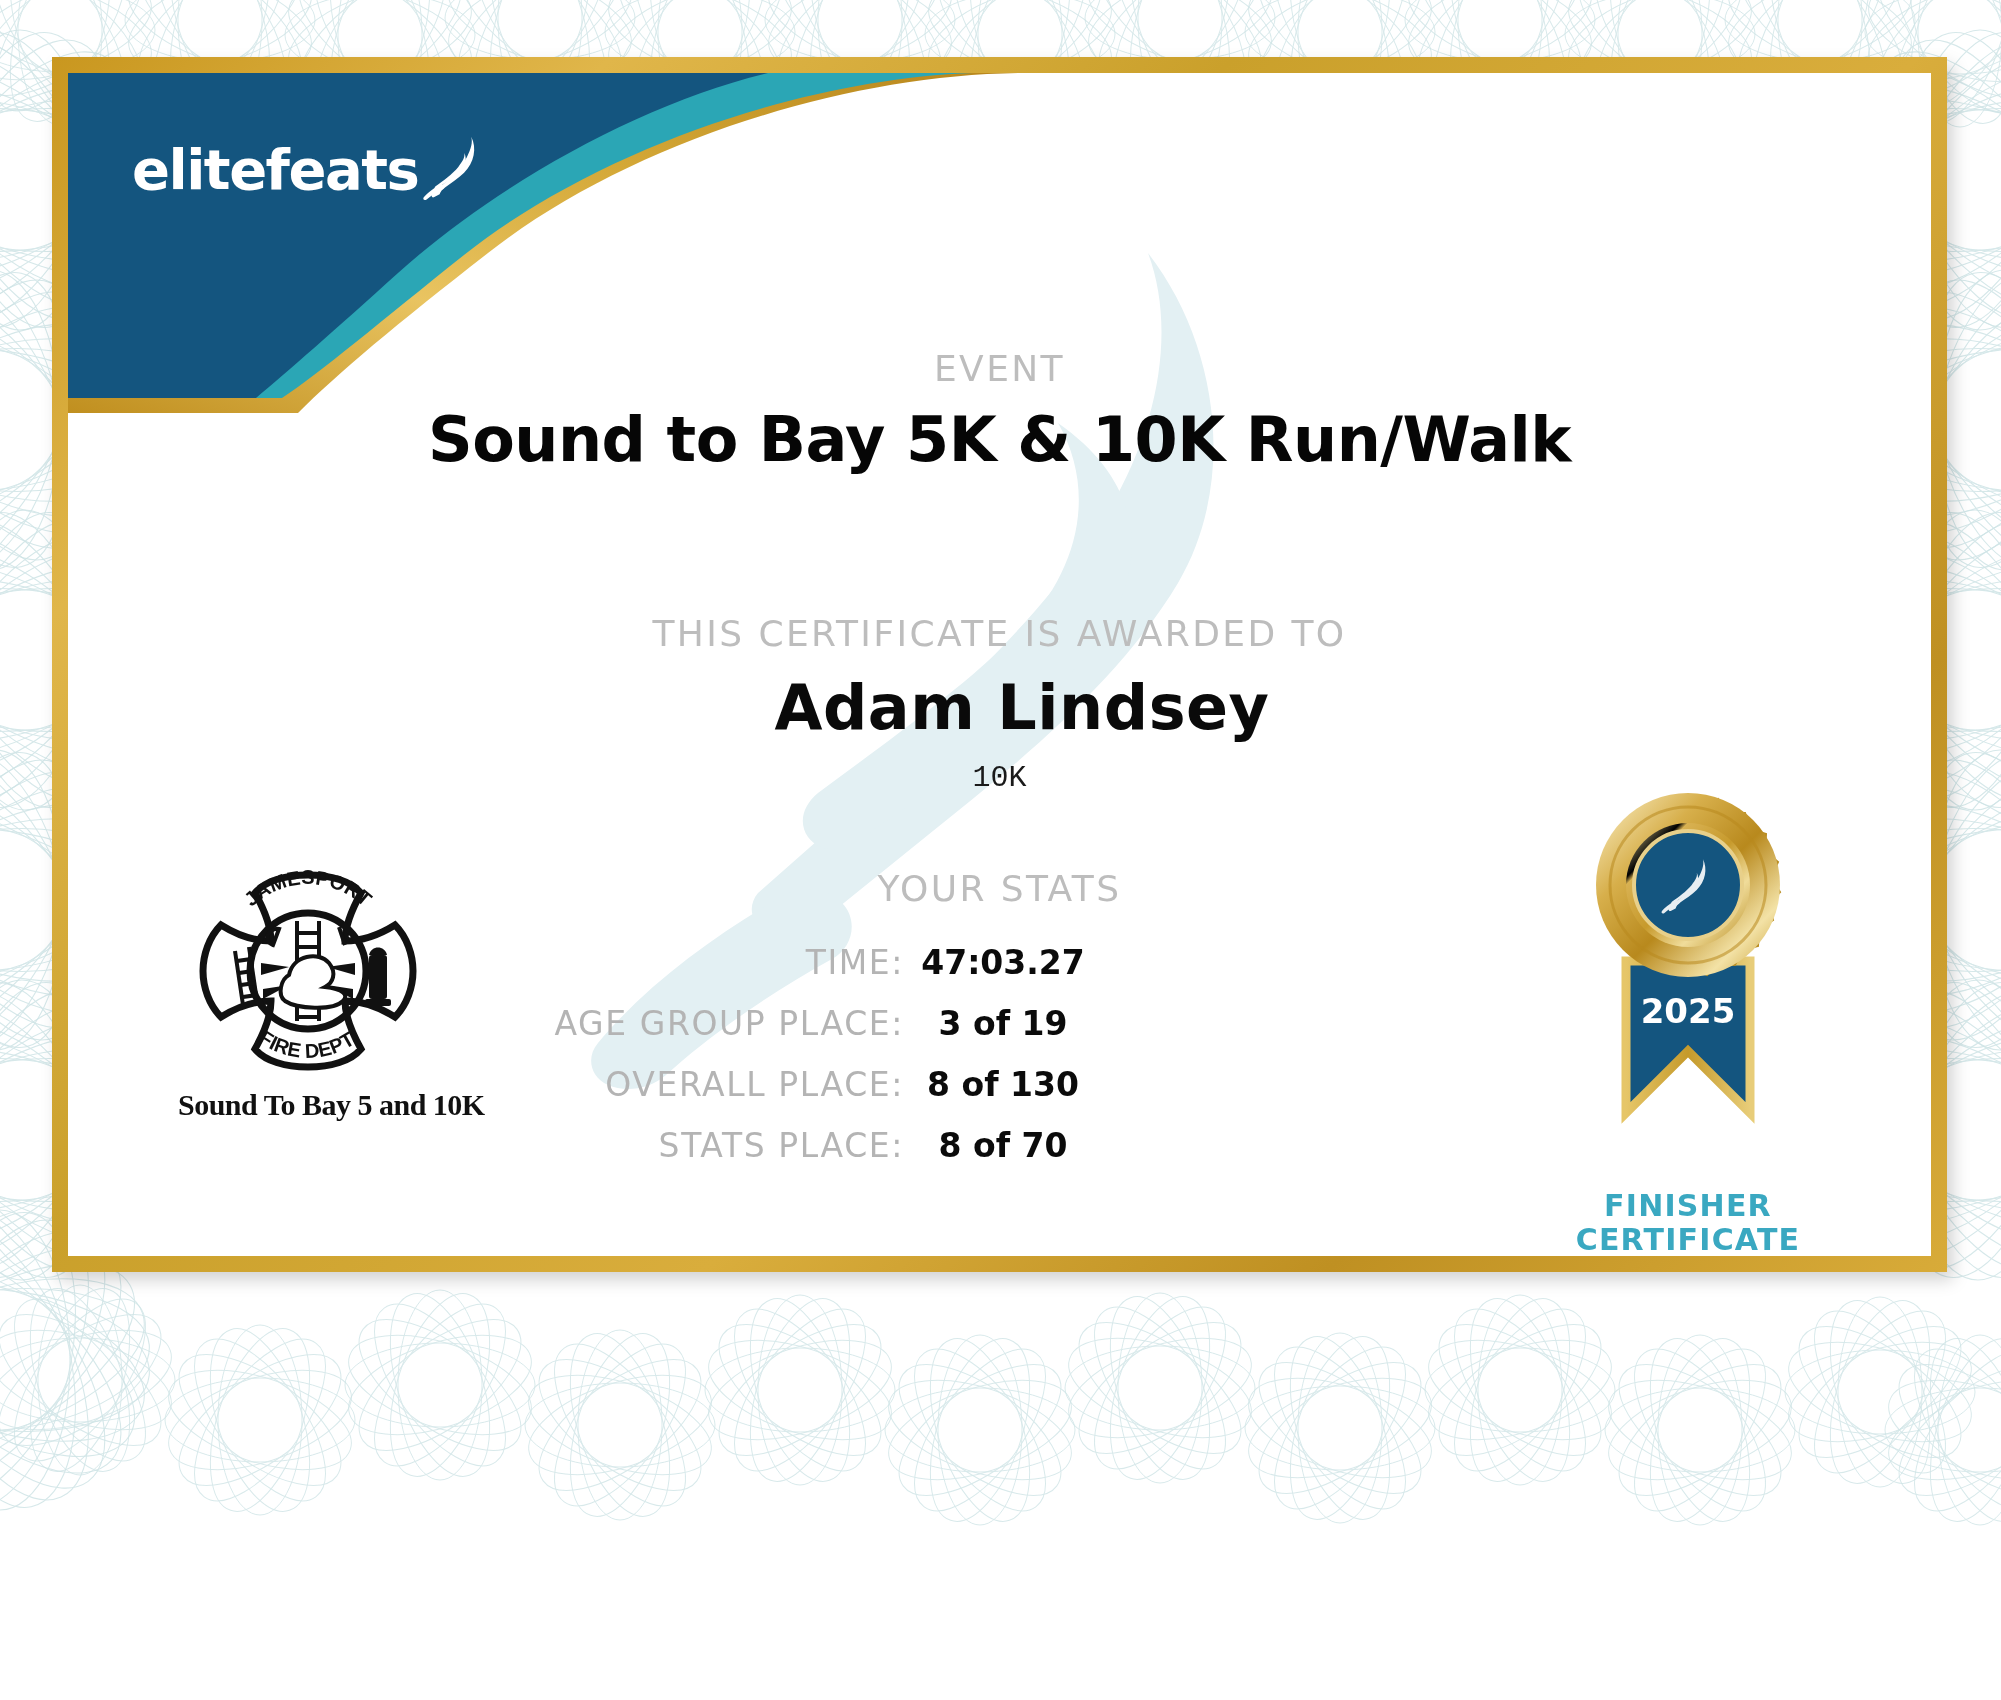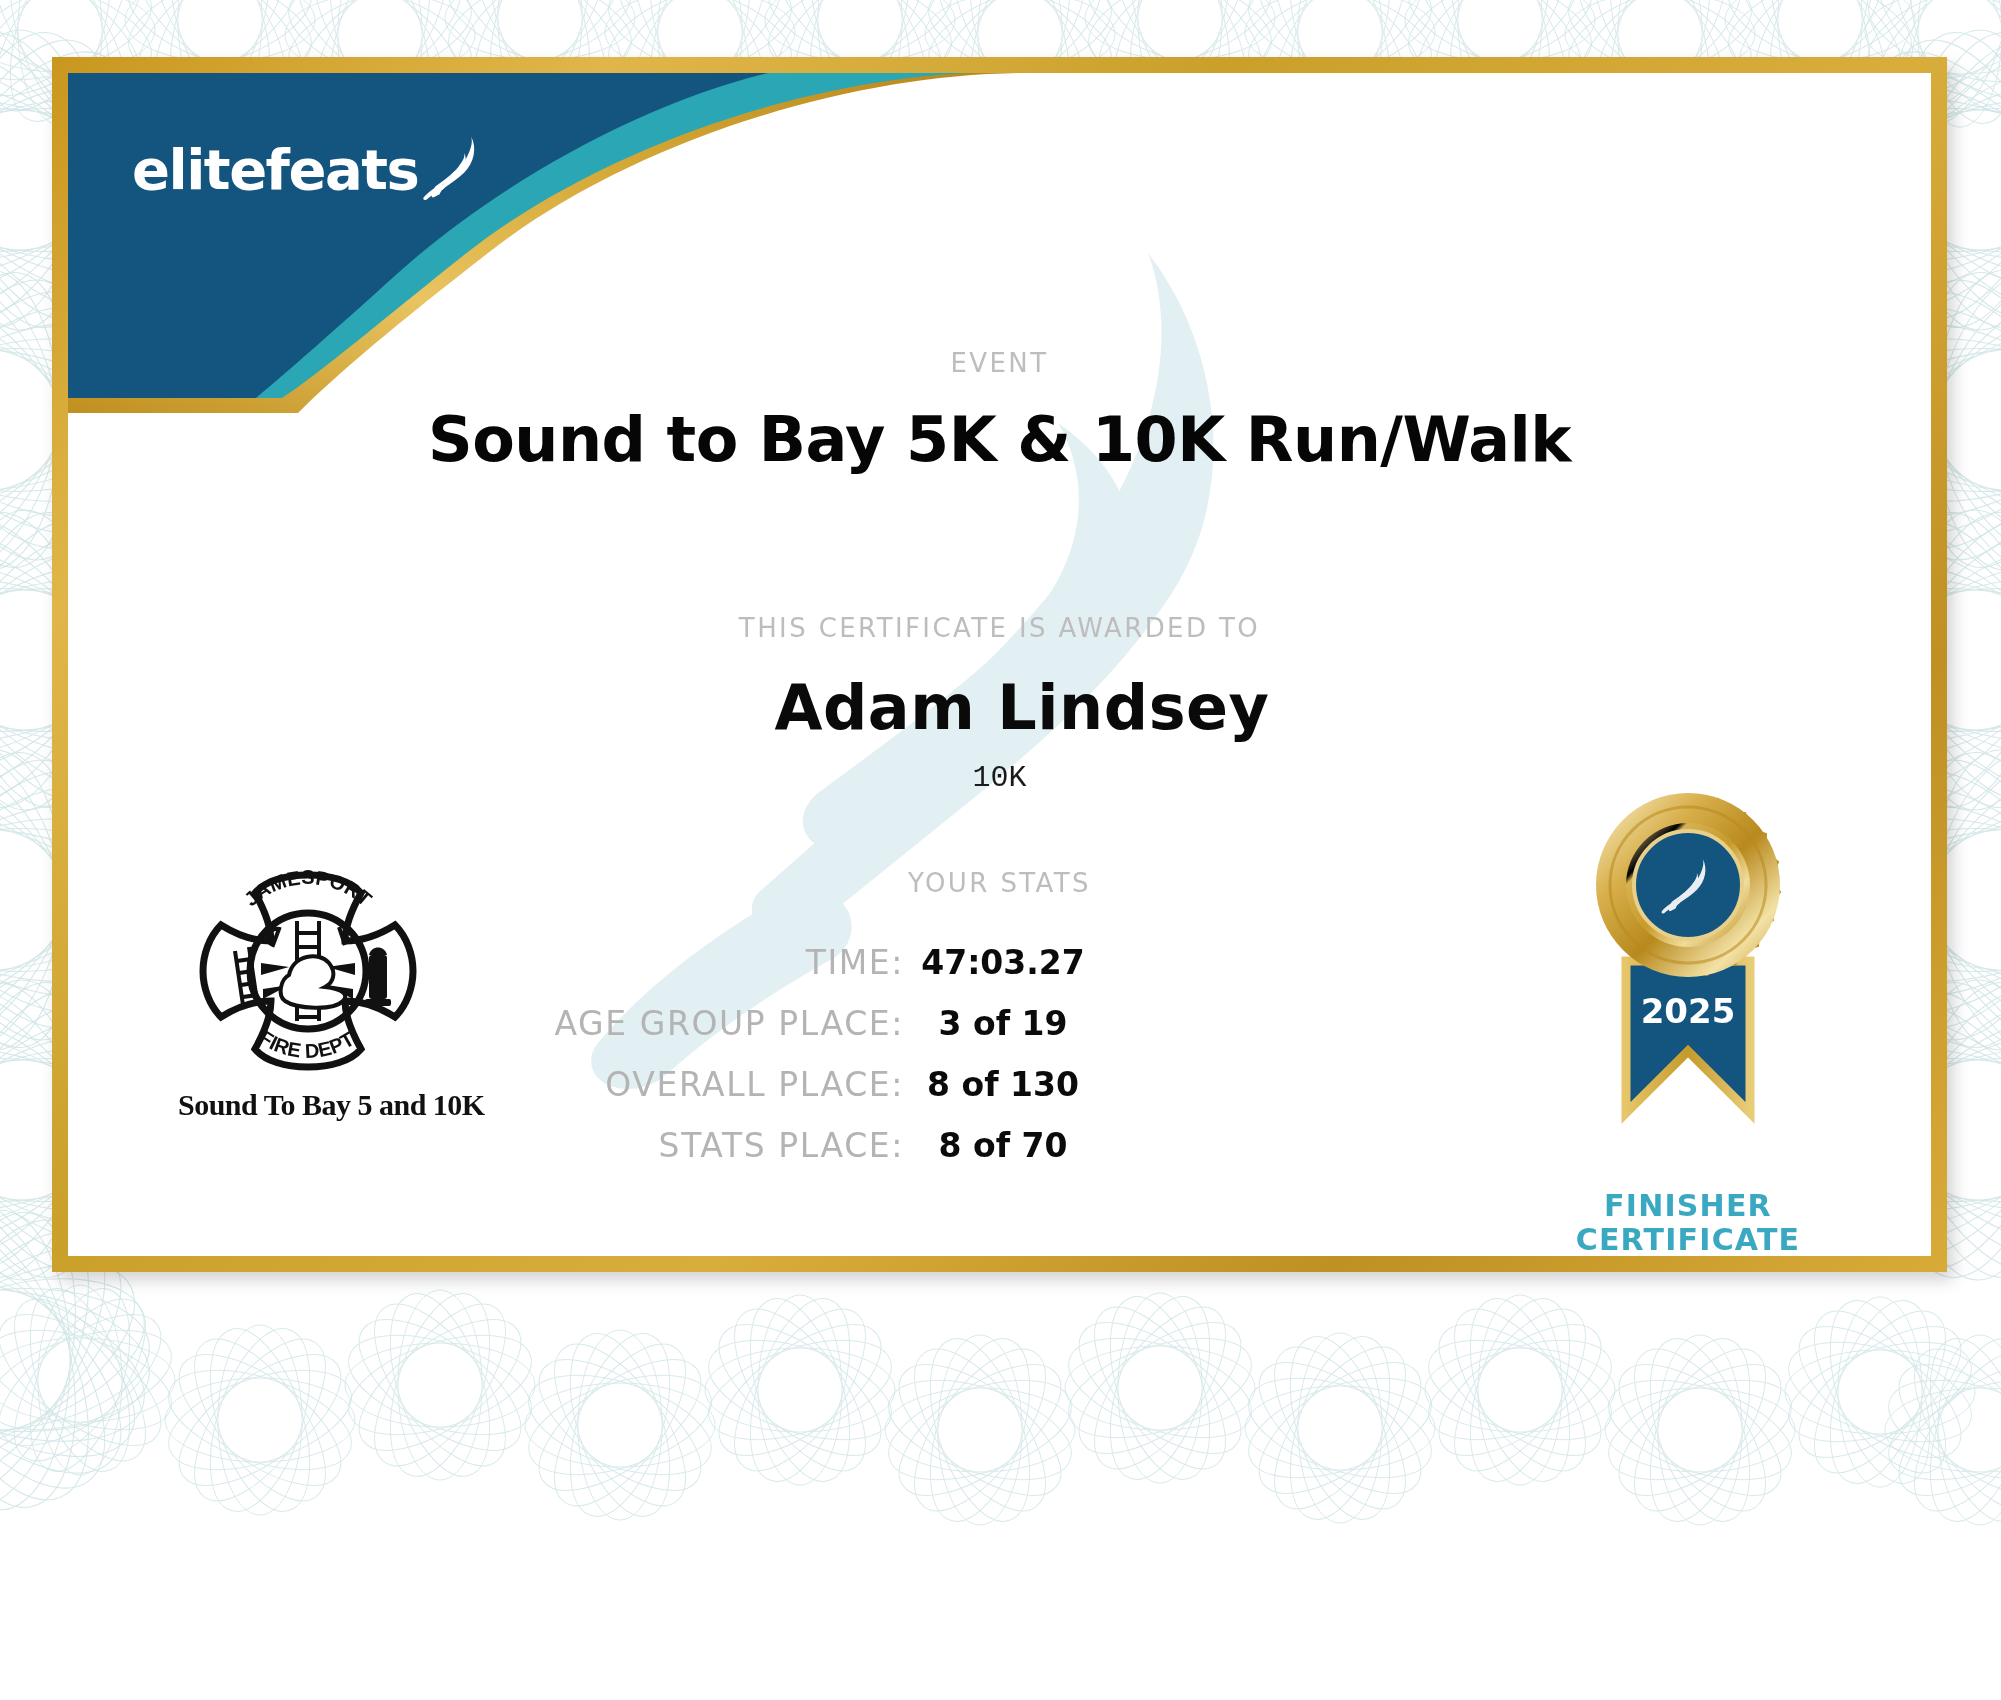--- a/index.html
+++ b/index.html
@@ -69,21 +69,21 @@
 
   
   .content {
     position: absolute;
     left: 0; top: 0; width: 100%; height: 100%;
     z-index: 4;
   }
 
   .label-sm {
     color: #bdbdbd;
-    font-size: 26px;
+    font-size: 36px;
     letter-spacing: 2.4px;
     font-family: "DejaVu Sans", sans-serif;
     font-weight: 400;
     text-align: center;
   }
 
   .event-label { position: absolute; left: 0; right: 0; top: 275px; }
 
   .event-title {
     position: absolute; left: 0; right: 0; top: 330px;

